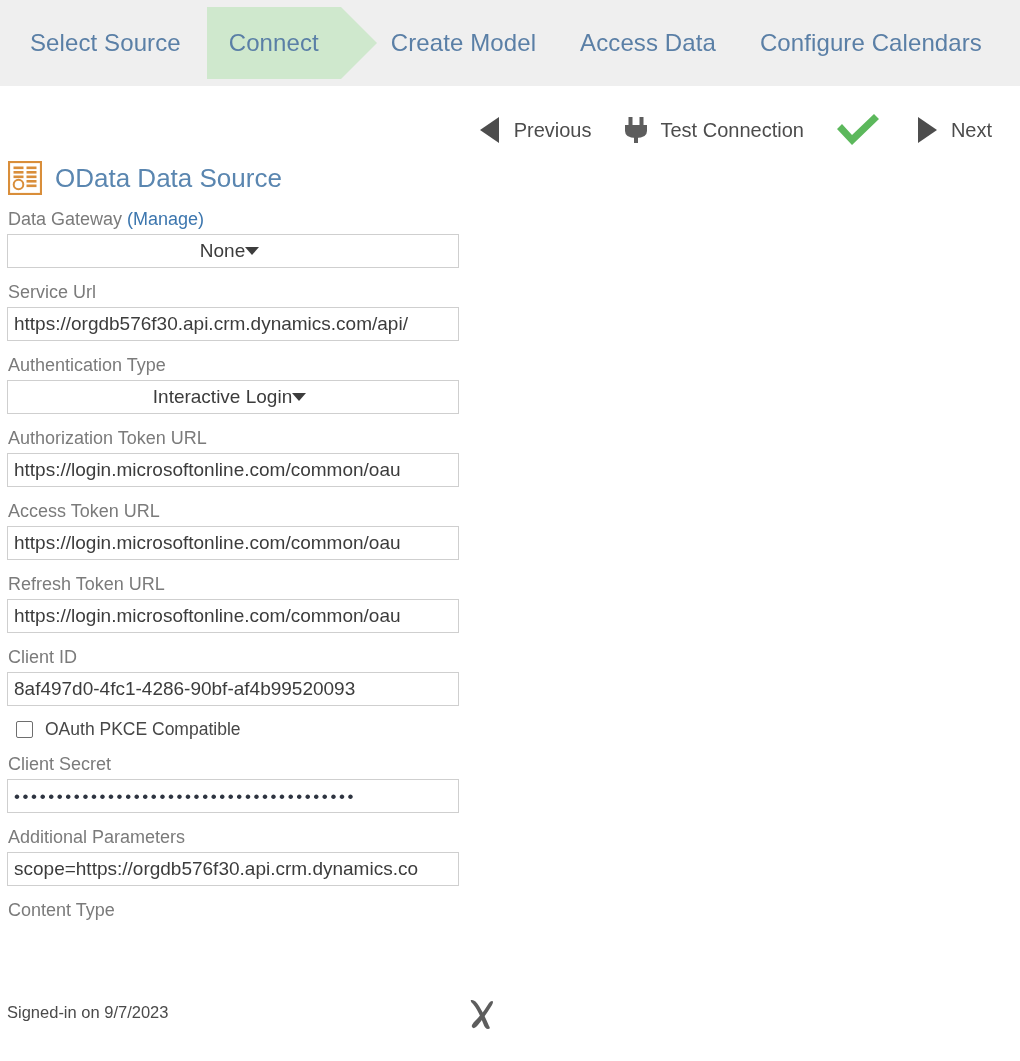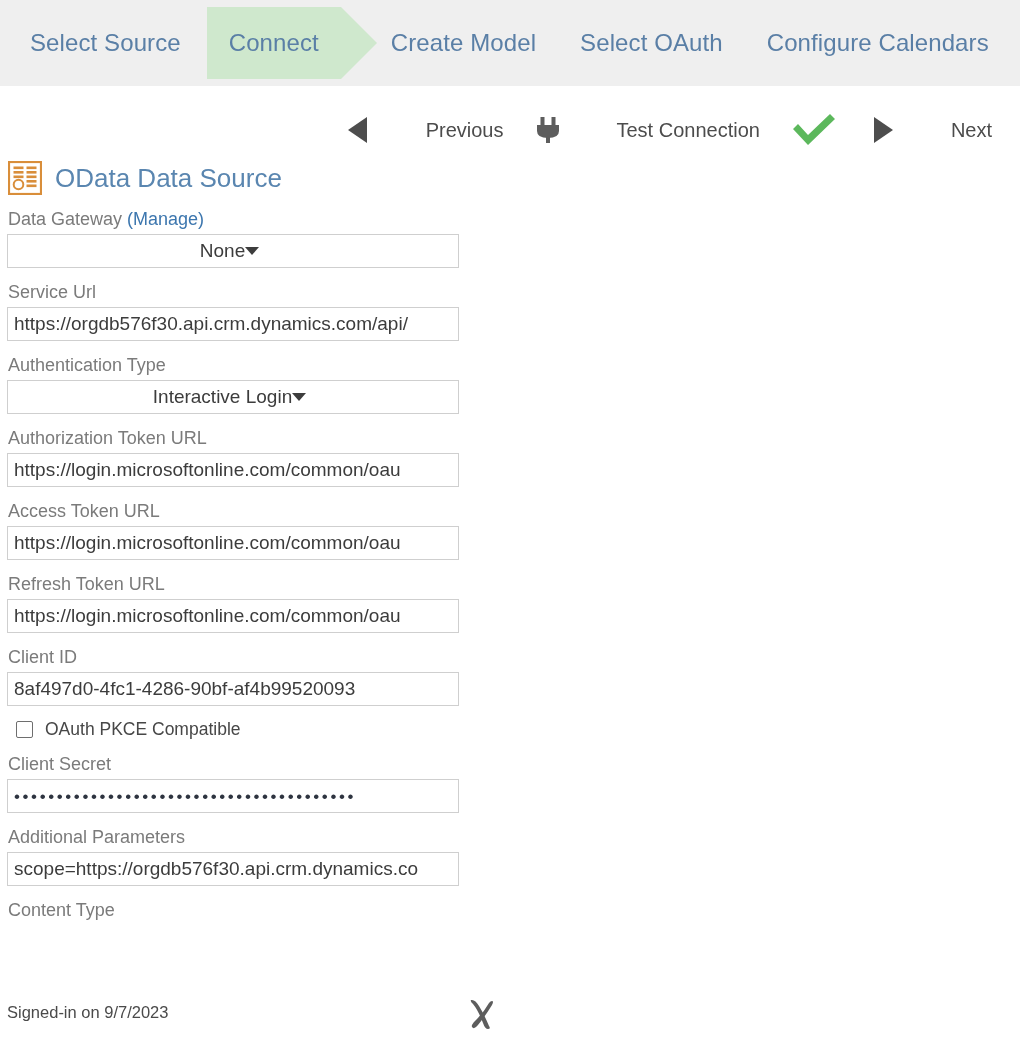--- a/index.html
+++ b/index.html
@@ -66,21 +66,20 @@
     display: flex;
     align-items: center;
     height: 48px;
   }
   .tool-btn {
     display: flex;
     align-items: center;
     cursor: pointer;
     height: 44px;
     padding: 0 4px;
-    gap: 44px;
   }
   .tool-btn .label {
     font-size: 20px;
     color: #4c4c4c;
     margin-left: 9px;
     white-space: nowrap;
   }
   .tool-gap { width: 22px; }
   .icon-svg { display: block; }
 
@@ -213,21 +212,21 @@
   <div class="wizard-step first">
     <span>Select Source</span>
   </div>
   <div class="wizard-step active">
     <span>Connect</span>
   </div>
   <div class="wizard-step after-active">
     <span>Create Model</span>
   </div>
   <div class="wizard-step">
-    <span>Select OAuth</span>
+    <span>Access Data</span>
   </div>
   <div class="wizard-step">
     <span>Configure Calendars</span>
   </div>
 </div>
 
 <div class="toolbar">
 
   <div class="tool-btn">
     <span class="icon">

